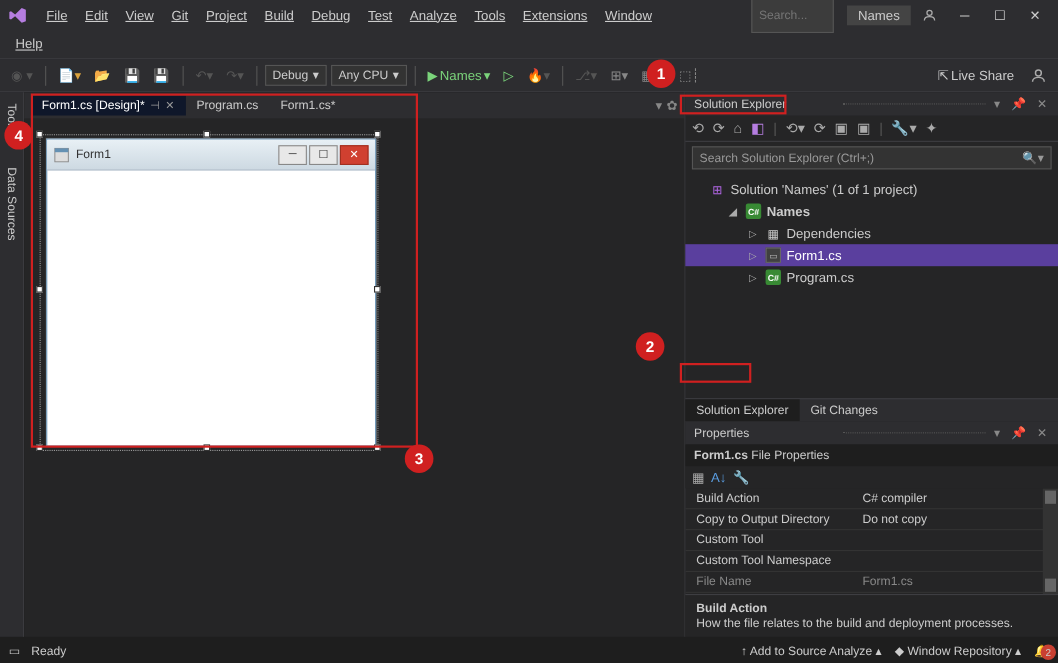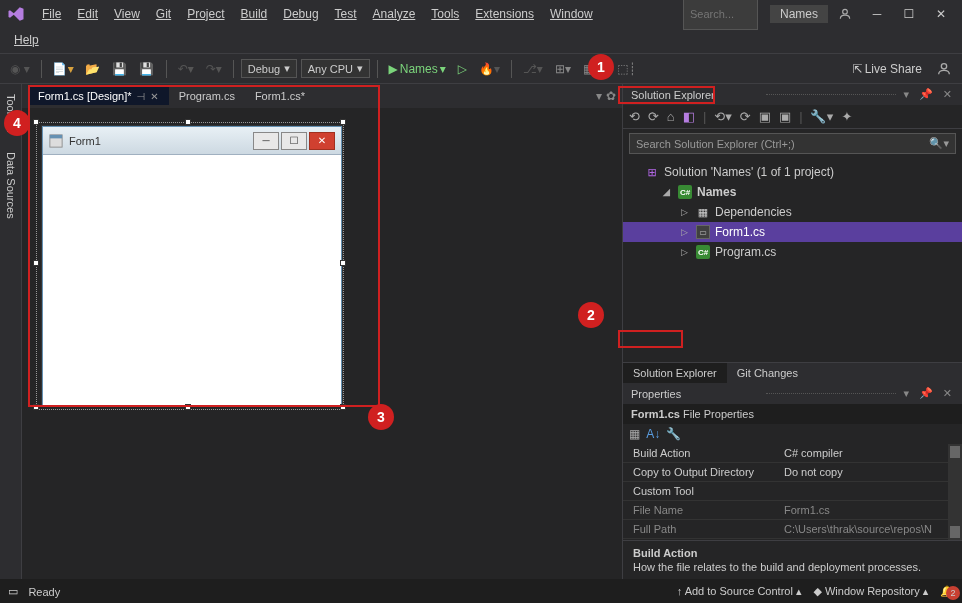--- a/index.html
+++ b/index.html
@@ -295,20 +295,24 @@
           </div>
           <div class="prop-row">
             <div class="prop-name">Copy to Output Directory</div>
             <div class="prop-val">Do not copy</div>
           </div>
           <div class="prop-row">
             <div class="prop-name">Custom Tool</div>
             <div class="prop-val"></div>
           </div>
           <div class="prop-row">
+            <div class="prop-name">Custom Tool Namespace</div>
+            <div class="prop-val"></div>
+          </div>
+          <div class="prop-row">
             <div class="prop-name prop-dim">File Name</div>
             <div class="prop-val prop-dim">Form1.cs</div>
           </div>
           <div class="prop-row">
             <div class="prop-name prop-dim">Full Path</div>
             <div class="prop-val prop-dim">C:\Users\thrak\source\repos\N</div>
           </div>
         </div>
       <div class="props-scroll">
         <div class="props-thumb"></div>
@@ -319,21 +323,21 @@
       <div class="name">Build Action</div>
       <div>How the file relates to the build and deployment processes.</div>
     </div>
   </div>
 </div>
 
 <div class="statusbar" style="background:#1e1e1e;color:#ccc;border-top:1px solid #007acc00">
   <span>▭</span>
   <span>Ready</span>
   <div class="right">
-    <span>↑ <span>Add to Source Control</span> ▴</span>
+    <span>↑ <span>Add to Source Analyze</span> ▴</span>
     <span>◆ <span>Window Repository</span> ▴</span>
     <span style="position:relative">🔔<span class="status-notif" style="position:absolute;right:-6px;bottom:-2px">2</span></span>
   </div>
 </div>
 
 <div class="annot-box" style="left:618px;top:86px;width:97px;height:18px"></div>
 <div class="annot-num" style="left:588px;top:54px">1</div>
 <div class="annot-box" style="left:618px;top:330px;width:65px;height:18px"></div>
 <div class="annot-num" style="left:578px;top:302px">2</div>
 <div class="annot-box" style="left:28px;top:85px;width:352px;height:322px"></div>

